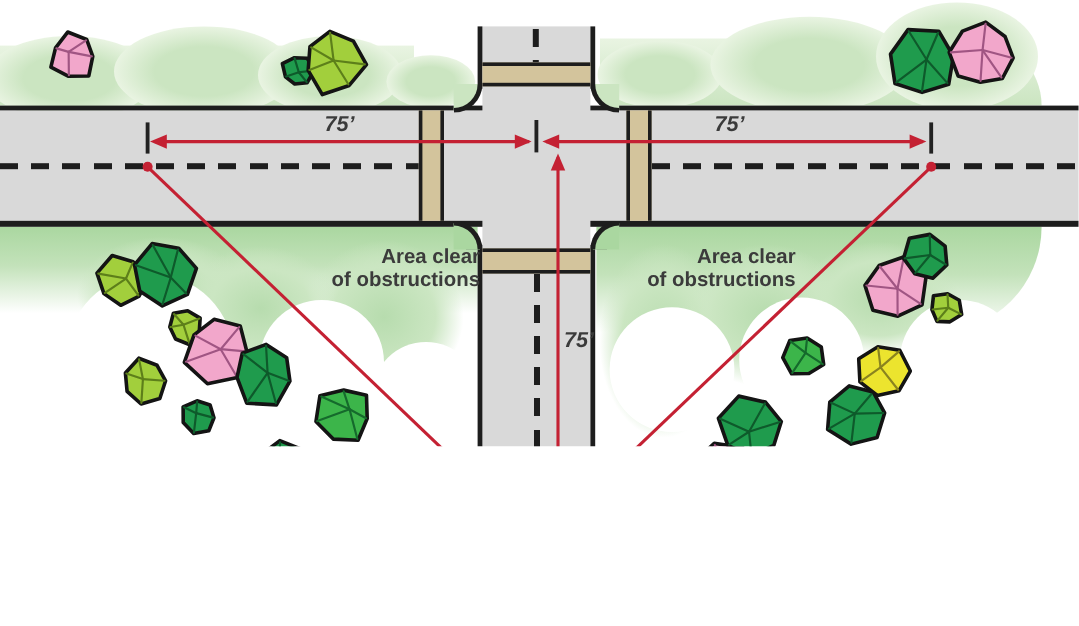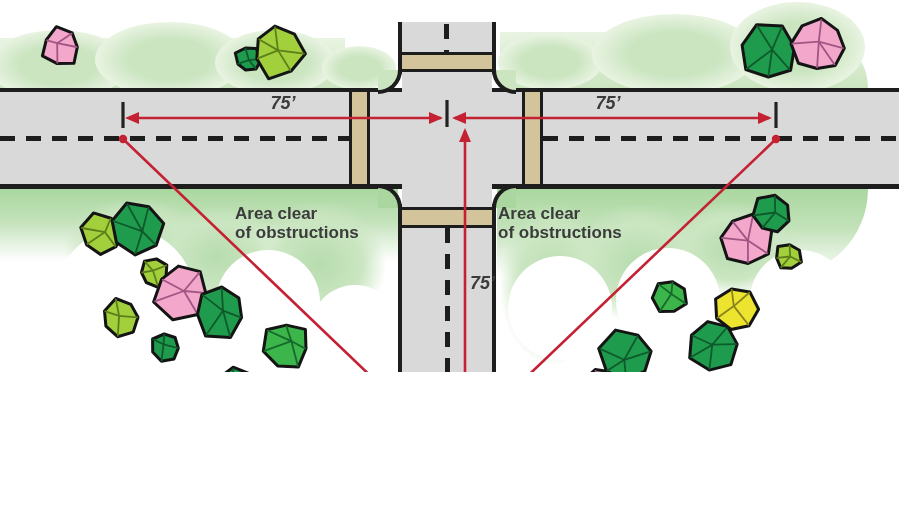--- a/index.html
+++ b/index.html
@@ -20,21 +20,21 @@
   .xwalk{background:var(--xwalk);}
   .xwalk.horiz{border-top:3px solid var(--edge);border-bottom:3px solid var(--edge);}
   .xwalk.vert{border-left:3px solid var(--edge);border-right:3px solid var(--edge);}
   .fillet{background:var(--gBand);}
   .fillet.tl{border-bottom:4px solid var(--edge);border-right:4px solid var(--edge);border-bottom-right-radius:24px;}
   .fillet.tr{border-bottom:4px solid var(--edge);border-left:4px solid var(--edge);border-bottom-left-radius:24px;}
   .fillet.bl{background:var(--gMass);border-top:4px solid var(--edge);border-right:4px solid var(--edge);border-top-right-radius:24px;}
   .fillet.br{background:var(--gMass);border-top:4px solid var(--edge);border-left:4px solid var(--edge);border-top-left-radius:24px;}
   
   .dimlabel{color:var(--txt);font-weight:bold;font-style:italic;font-size:18px;text-align:center;}
-  .arealabel{color:var(--txt);font-weight:bold;font-size:17px;line-height:19px;text-align:left;}
+  .arealabel{color:var(--txt);font-weight:bold;font-size:17px;line-height:19px;text-align:right;}
   svg#overlay-svg{position:absolute;left:0;top:0;}
 </style>
 </head>
 <body>
 
 <div id="canvas" style="--road: #d9d9d9; --edge: #1d1d1d; --xwalk: #d3c49c; --txt: #3b3b3b; --gLight: #e9f4e2; --gBand: #cbe5c1; --gMass: #aad7a0;">
 
   <div class="abs gband" style="left:0;top:38px;width:345px;height:50px;"></div>
   <div class="abs gbump" style="left:-12px;top:30px;width:140px;height:70px;"></div>
   <div class="abs gbump" style="left:95px;top:22px;width:150px;height:75px;"></div>

